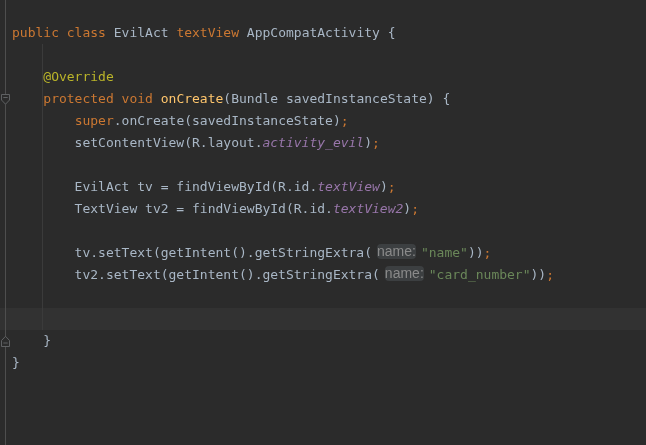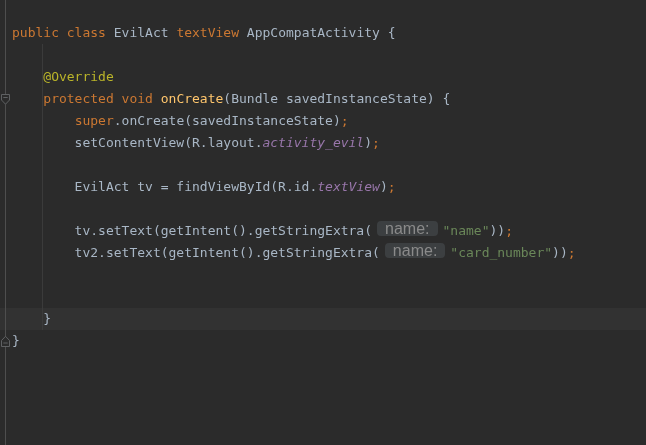--- a/index.html
+++ b/index.html
@@ -49,23 +49,23 @@
   .seg-semi { color: var(--semi, #CC7832); }
   .seg-ann  { color: var(--ann,  #BBB529); }
   .seg-decl { color: var(--decl, #FFC66D); }
   .seg-str  { color: var(--str,  #6A8759); }
   .seg-field{ color: var(--field,#9876AA); font-style: italic; }
   .seg-hint {
     display: inline-block;
     background: var(--hintBg, #3C3F41);
     color: var(--hintText, #8A8A8A);
     font-family: "Liberation Sans", sans-serif;
-    font-size: 16px;
+    font-size: 14px;
     line-height: 15px;
-    padding: 0 8px;
+    padding: 0 0;
     margin: 0 5px;
     border-radius: 4px;
     vertical-align: 1px;
   }
 </style>
 </head>
 <body>
 
 <div class="editor">
   <div class="caret-row" style="top: 308px;"></div>
@@ -84,20 +84,21 @@
 
   <div class="code">
       <div class="line"><span class="seg-kw">public</span><span class="seg-def"> </span><span class="seg-kw">class</span><span class="seg-def"> EvilAct </span><span class="seg-kw">textView</span><span class="seg-def"> AppCompatActivity {</span></div>
       <div class="line"></div>
       <div class="line"><span class="seg-def">    </span><span class="seg-ann">@Override</span></div>
       <div class="line"><span class="seg-def">    </span><span class="seg-kw">protected</span><span class="seg-def"> </span><span class="seg-kw">void</span><span class="seg-def"> </span><span class="seg-decl">onCreate</span><span class="seg-def">(Bundle savedInstanceState) {</span></div>
       <div class="line"><span class="seg-def">        </span><span class="seg-kw">super</span><span class="seg-def">.onCreate(savedInstanceState)</span><span class="seg-semi">;</span></div>
       <div class="line"><span class="seg-def">        setContentView(R.layout.</span><span class="seg-field">activity_evil</span><span class="seg-def">)</span><span class="seg-semi">;</span></div>
       <div class="line"></div>
       <div class="line"><span class="seg-def">        EvilAct tv = findViewById(R.id.</span><span class="seg-field">textView</span><span class="seg-def">)</span><span class="seg-semi">;</span></div>
+      <div class="line"><span class="seg-def">        TextView tv2 = findViewById(R.id.</span><span class="seg-field">textView2</span><span class="seg-def">)</span><span class="seg-semi">;</span></div>
       <div class="line"></div>
       <div class="line"><span class="seg-def">        tv.setText(getIntent().getStringExtra(</span><span class="seg-hint">name:</span><span class="seg-str">"name"</span><span class="seg-def">))</span><span class="seg-semi">;</span></div>
       <div class="line"><span class="seg-def">        tv2.setText(getIntent().getStringExtra(</span><span class="seg-hint">name:</span><span class="seg-str">"card_number"</span><span class="seg-def">))</span><span class="seg-semi">;</span></div>
       <div class="line"></div>
       <div class="line"></div>
       <div class="line"><span class="seg-def">    }</span></div>
       <div class="line"><span class="seg-def">}</span></div>
     </div>
 </div>
 

